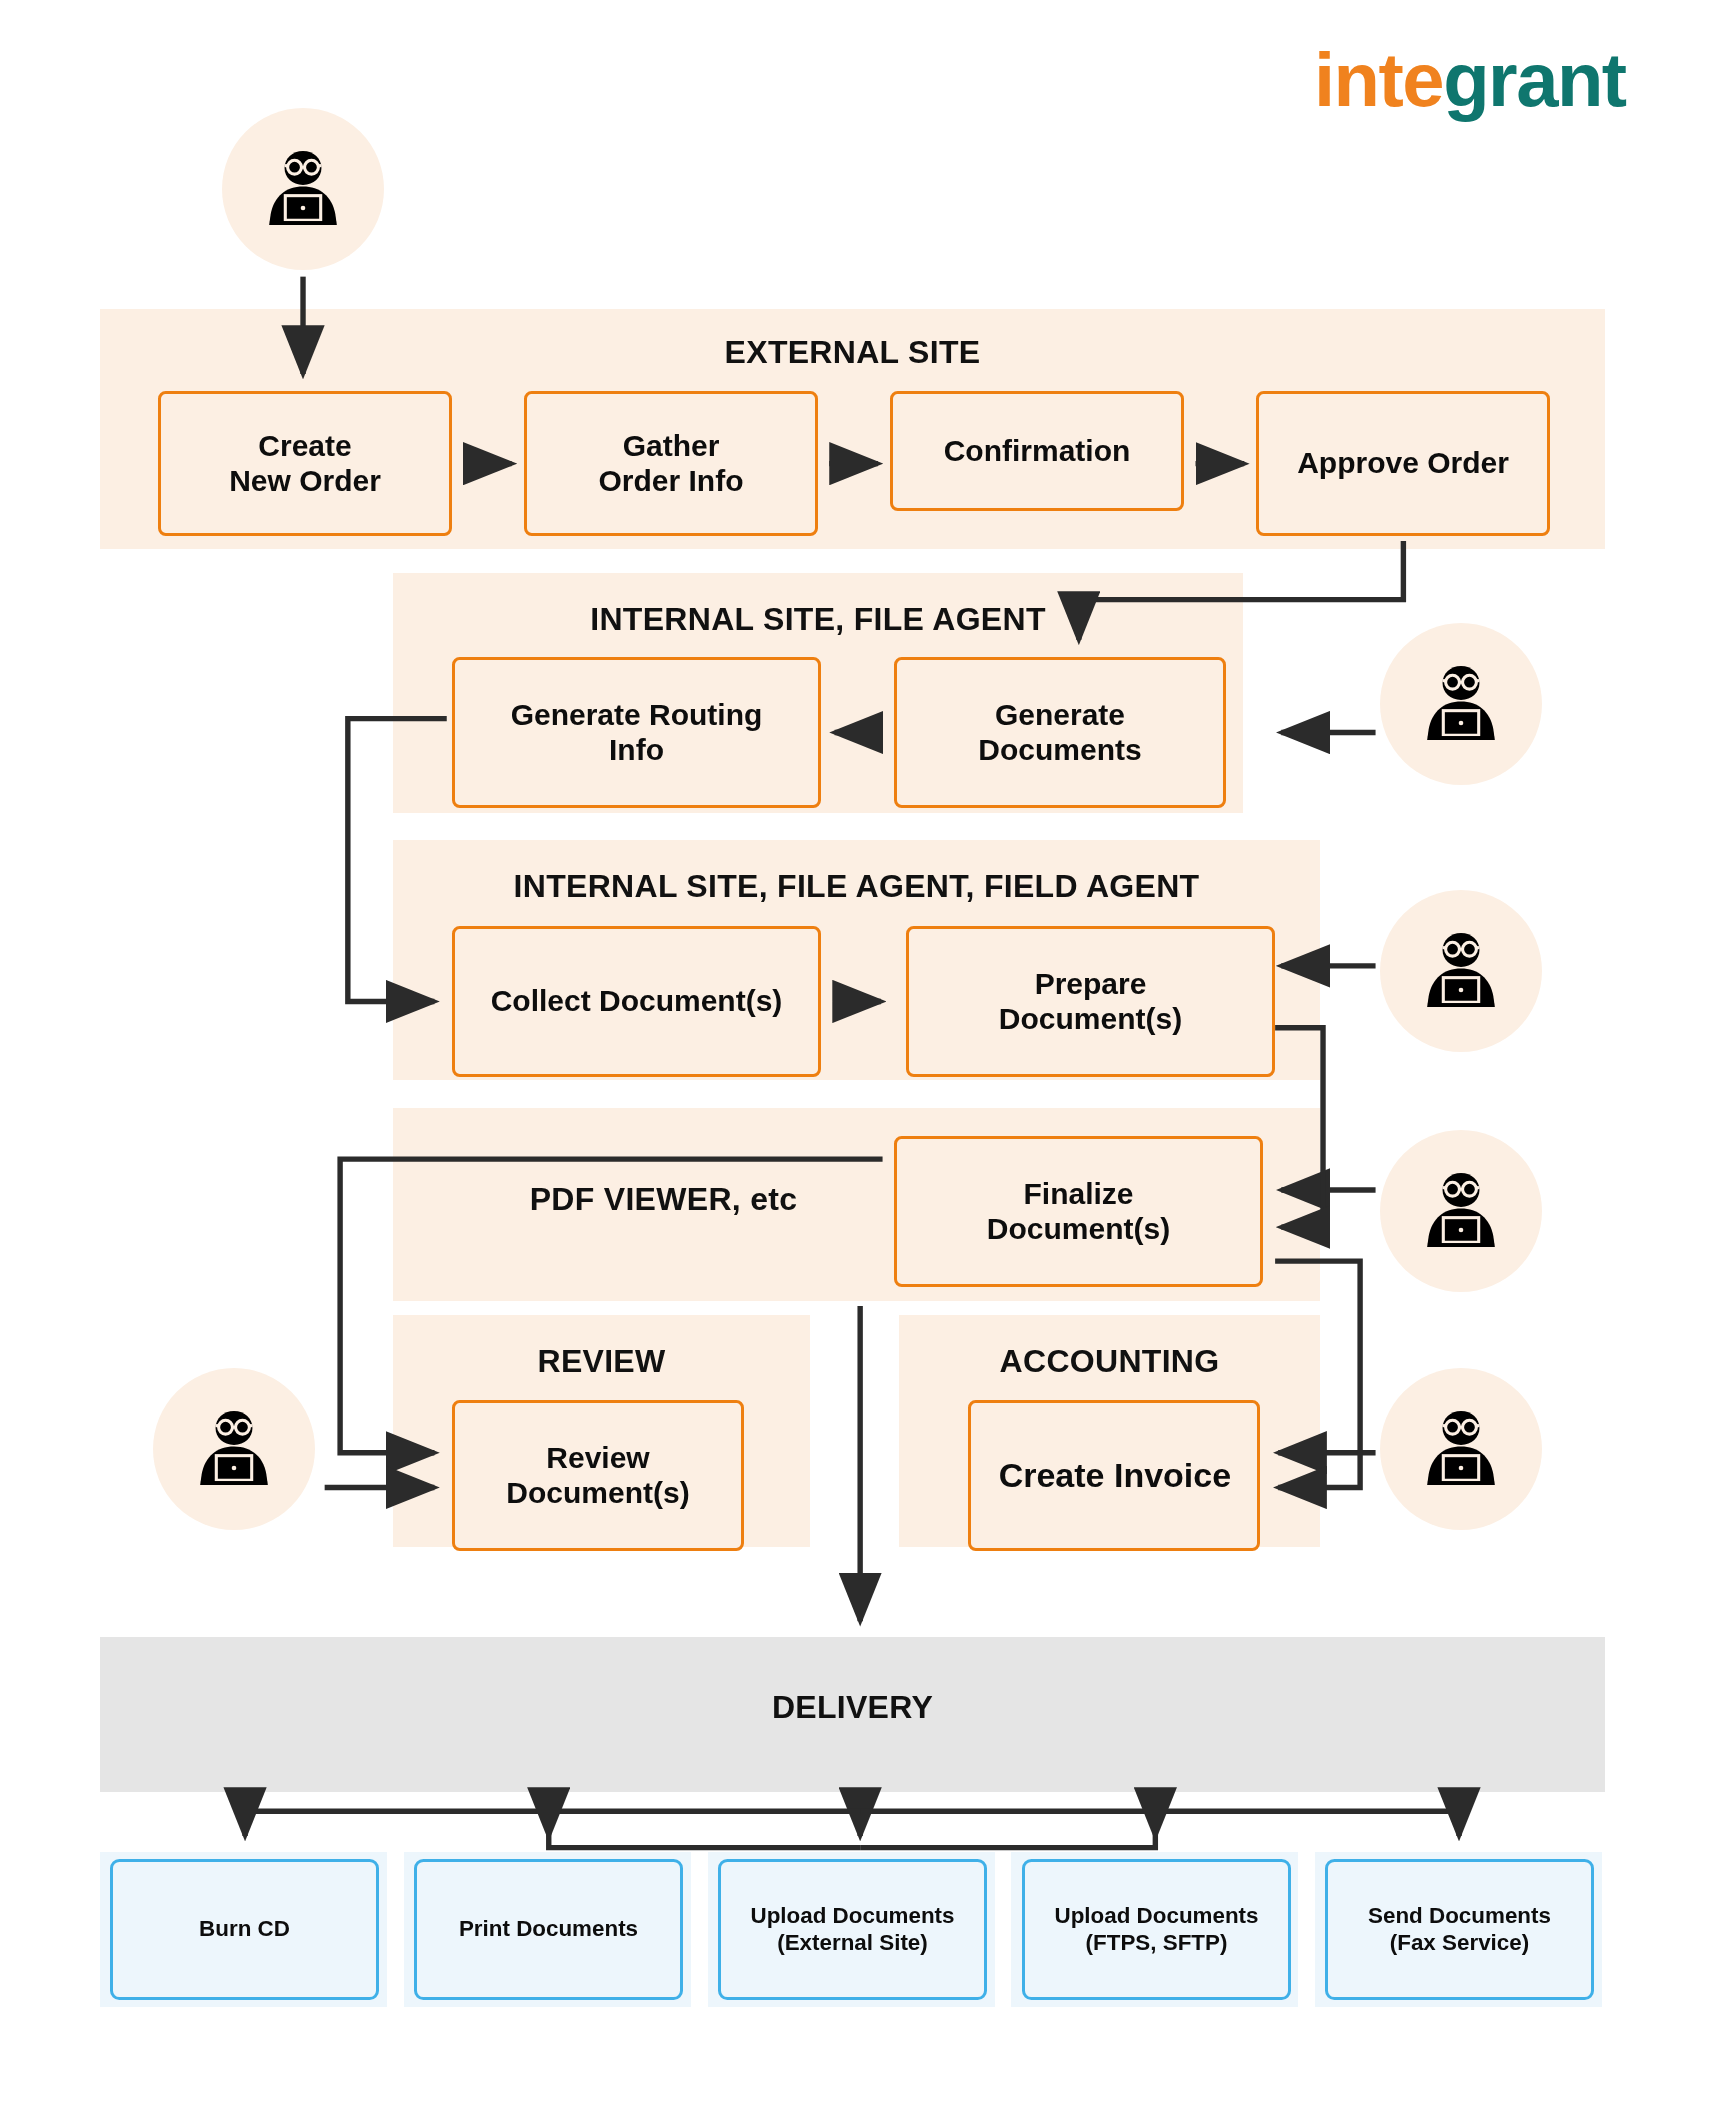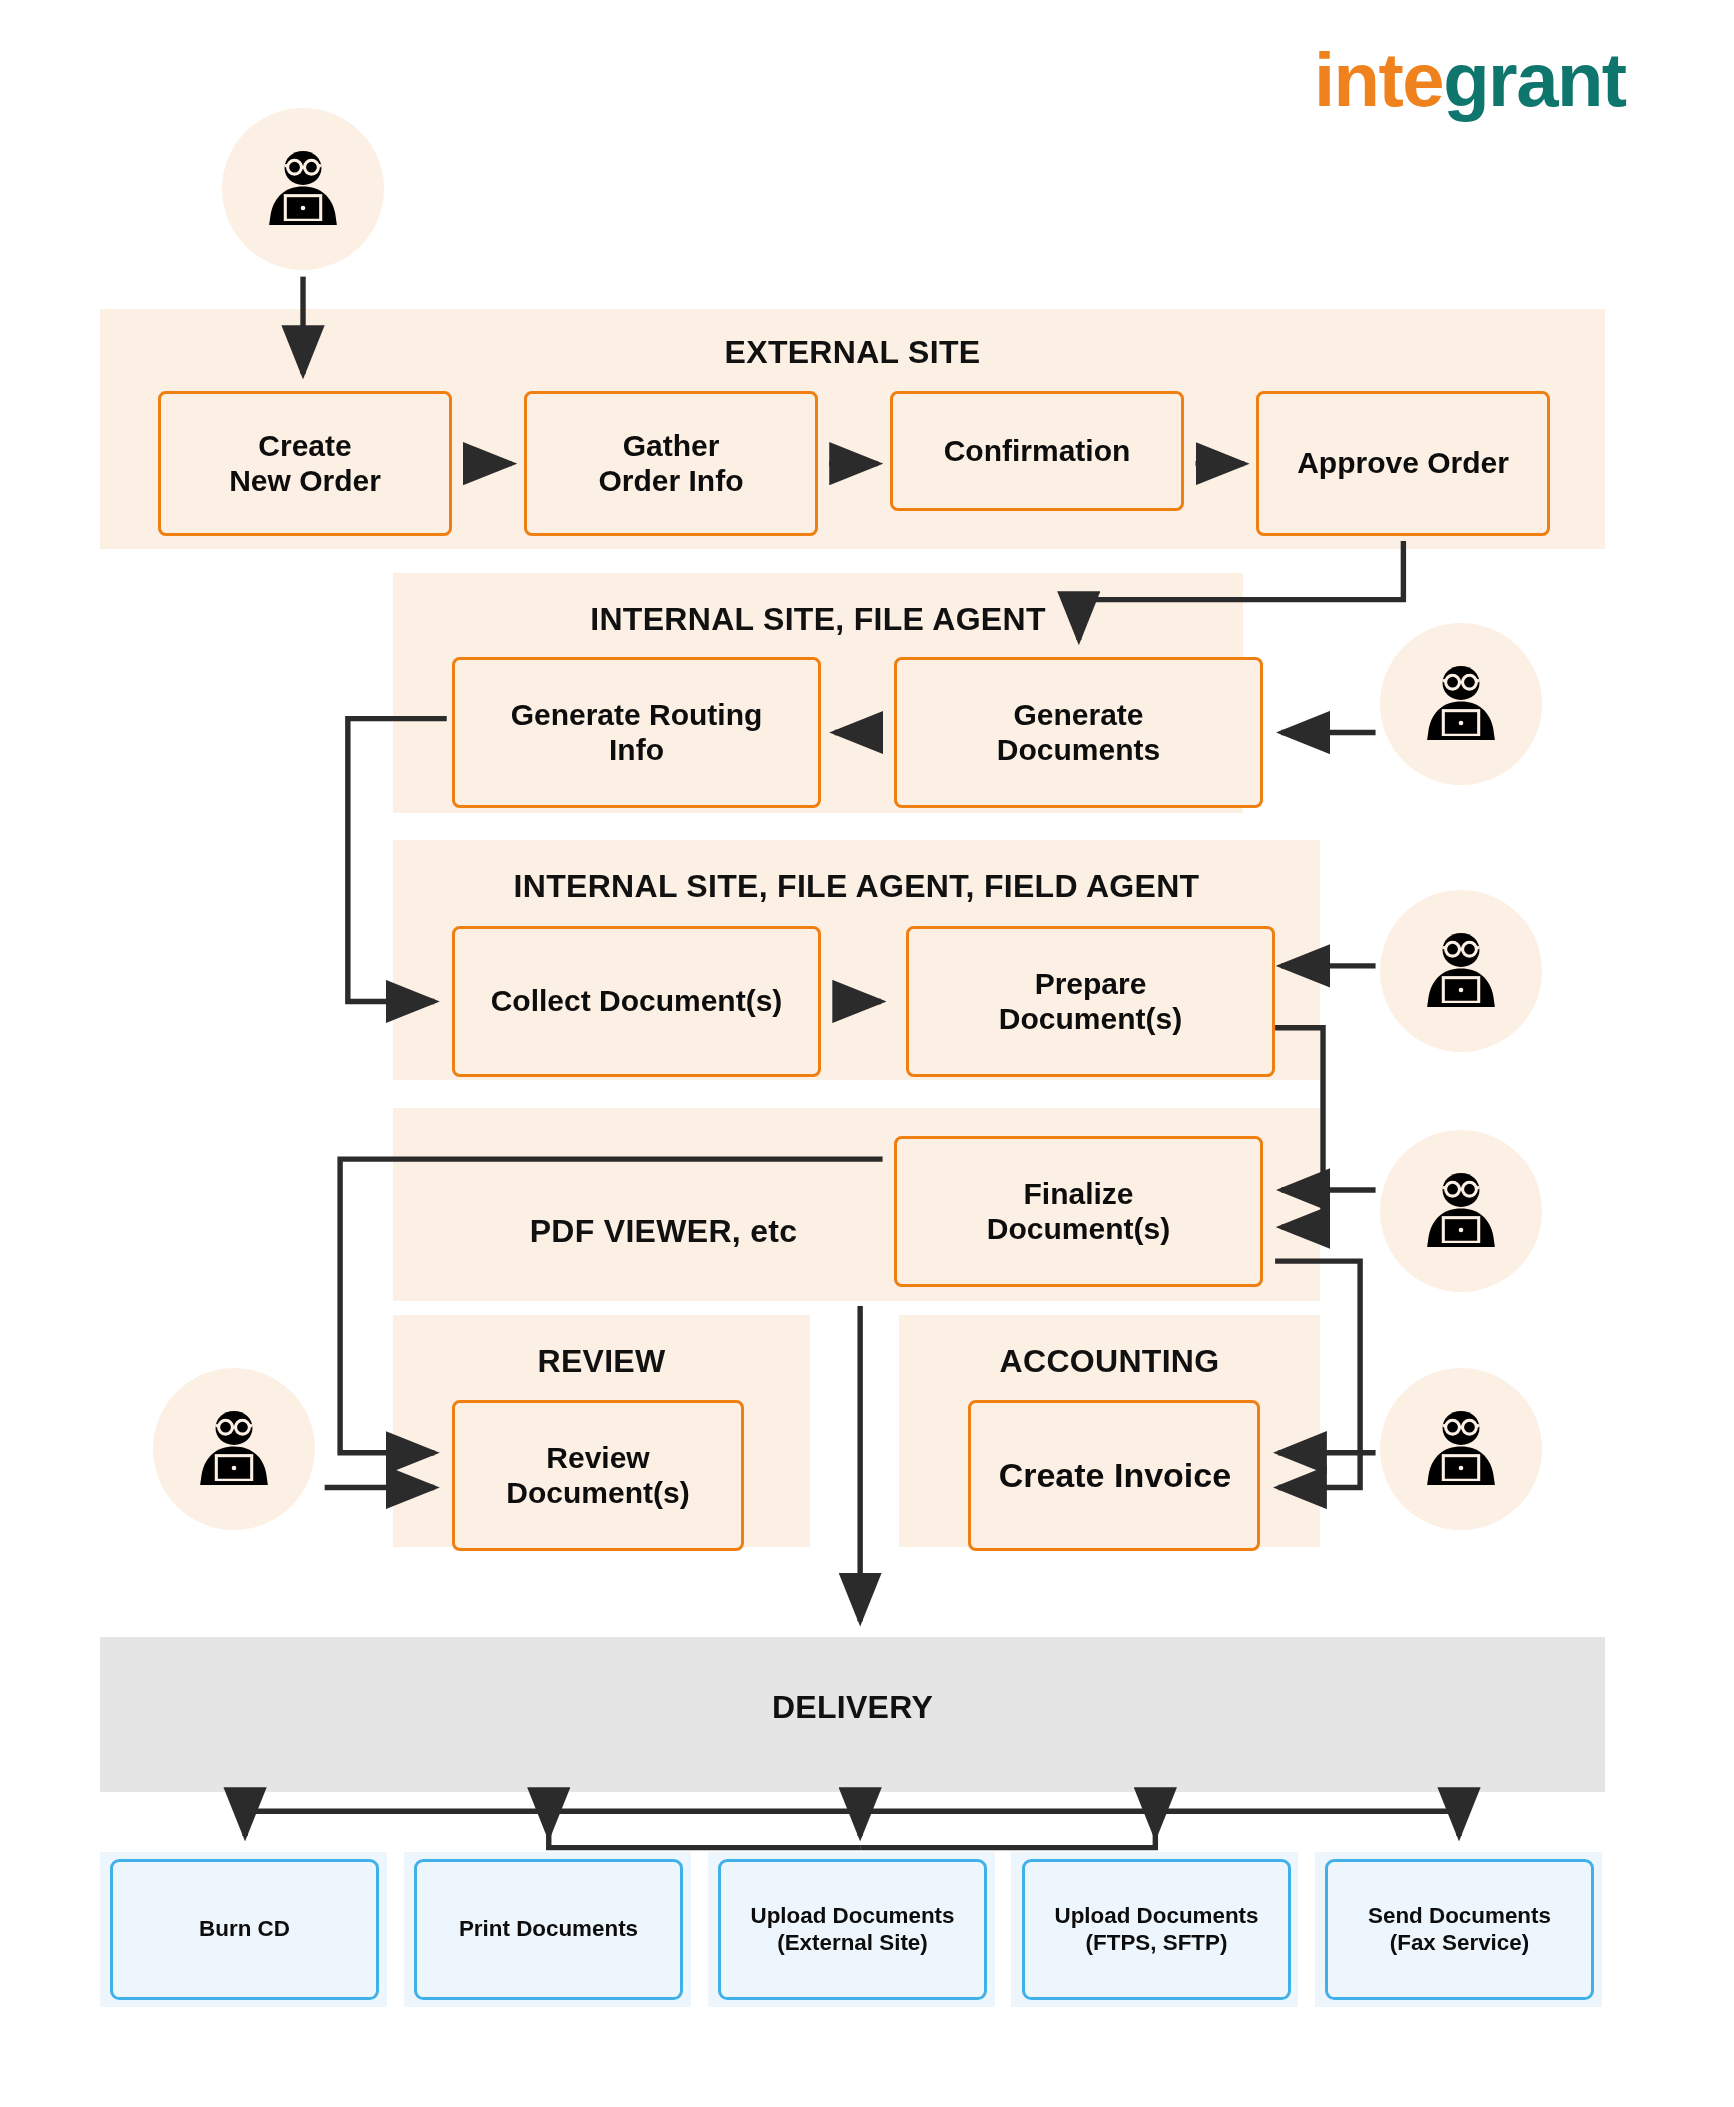--- a/index.html
+++ b/index.html
@@ -65,21 +65,21 @@
   <div class="band" style="left:100px; top:309px; width:1505px; height:240px;"></div>
   <div class="band-title" style="left:100px; top:334px; width:1505px; font-size:32px;">EXTERNAL SITE</div>
 
   <div class="band" style="left:393px; top:573px; width:850px; height:240px;"></div>
   <div class="band-title" style="left:393px; top:601px; width:850px; font-size:32px;">INTERNAL SITE, FILE AGENT</div>
 
   <div class="band" style="left:393px; top:840px; width:927px; height:240px;"></div>
   <div class="band-title" style="left:393px; top:868px; width:927px; font-size:32px;">INTERNAL SITE, FILE AGENT, FIELD AGENT</div>
 
   <div class="band" style="left:393px; top:1108px; width:927px; height:193px;"></div>
-  <div class="band-title" style="left:393px; top:1181px; width:541px; font-size:32px;margin-top:32px;">PDF VIEWER, etc</div>
+  <div class="band-title" style="left:393px; top:1181px; width:541px; font-size:32px;">PDF VIEWER, etc</div>
 
   <div class="band" style="left:393px; top:1315px; width:417px; height:232px;"></div>
   <div class="band-title" style="left:393px; top:1343px; width:417px; font-size:32px;">REVIEW</div>
 
   <div class="band" style="left:899px; top:1315px; width:421px; height:232px;"></div>
   <div class="band-title" style="left:899px; top:1343px; width:421px; font-size:32px;">ACCOUNTING</div>
 
   <div class="band gray" style="left:100px; top:1637px; width:1505px; height:155px;"></div>
   <div class="band-title" style="left:100px; top:1689px; width:1505px; font-size:32px;">DELIVERY</div>
 
@@ -89,21 +89,21 @@
   <div class="pbox" style="left:524px; top:391px; width:294px; height:145px; font-size:30px; white-space:pre-line;">Gather
 Order Info</div>
 
   <div class="pbox" style="left:890px; top:391px; width:294px; height:120px; font-size:30px; white-space:pre-line;">Confirmation</div>
 
   <div class="pbox" style="left:1256px; top:391px; width:294px; height:145px; font-size:30px; white-space:pre-line;">Approve Order</div>
 
   <div class="pbox" style="left:452px; top:657px; width:369px; height:151px; font-size:30px; white-space:pre-line;">Generate Routing
 Info</div>
 
-  <div class="pbox" style="left:894px; top:657px; width:369px; height:151px; font-size:30px; white-space:pre-line;">Generate
+  <div class="pbox" style="left:894px; top:657px; width:332px; height:151px; font-size:30px; white-space:pre-line;">Generate
 Documents</div>
 
   <div class="pbox" style="left:452px; top:926px; width:369px; height:151px; font-size:30px; white-space:pre-line;">Collect Document(s)</div>
 
   <div class="pbox" style="left:894px; top:926px; width:369px; height:151px; font-size:30px; white-space:pre-line;margin-left:12px;">Prepare
 Document(s)</div>
 
   <div class="pbox" style="left:894px; top:1136px; width:369px; height:151px; font-size:30px; white-space:pre-line;">Finalize
 Document(s)</div>
 

